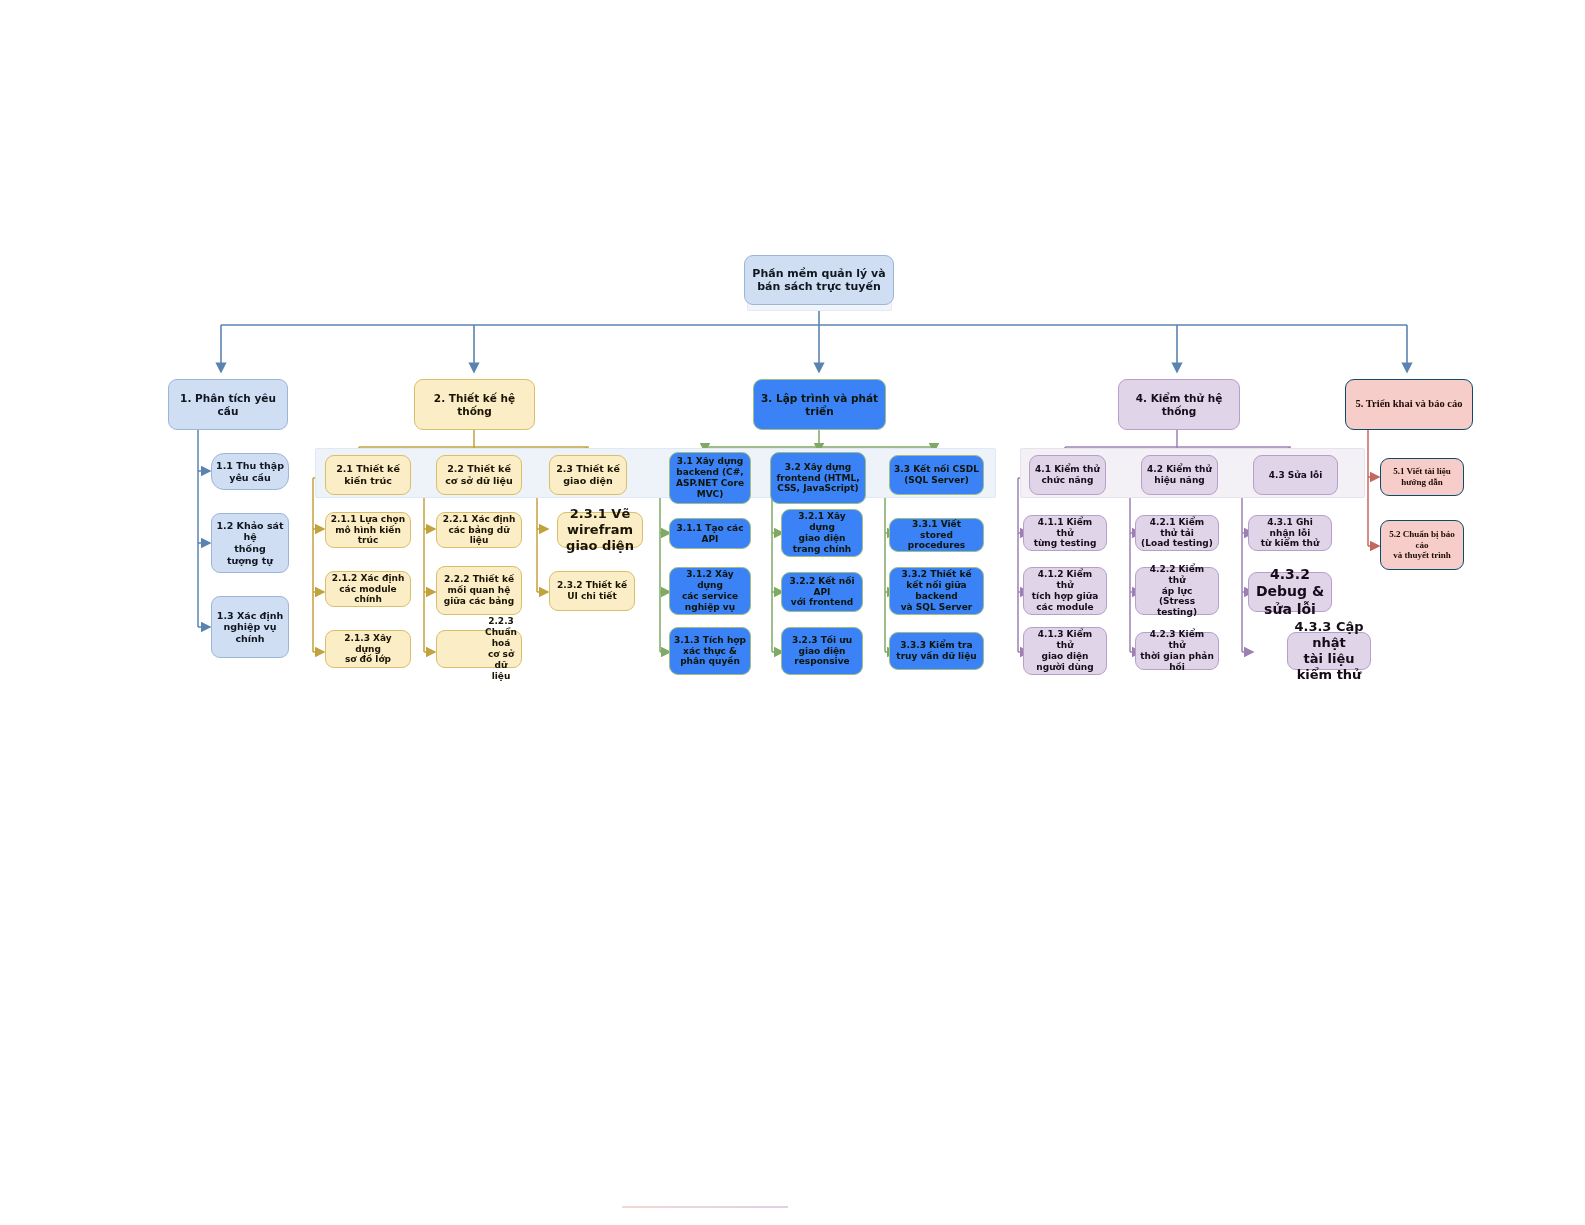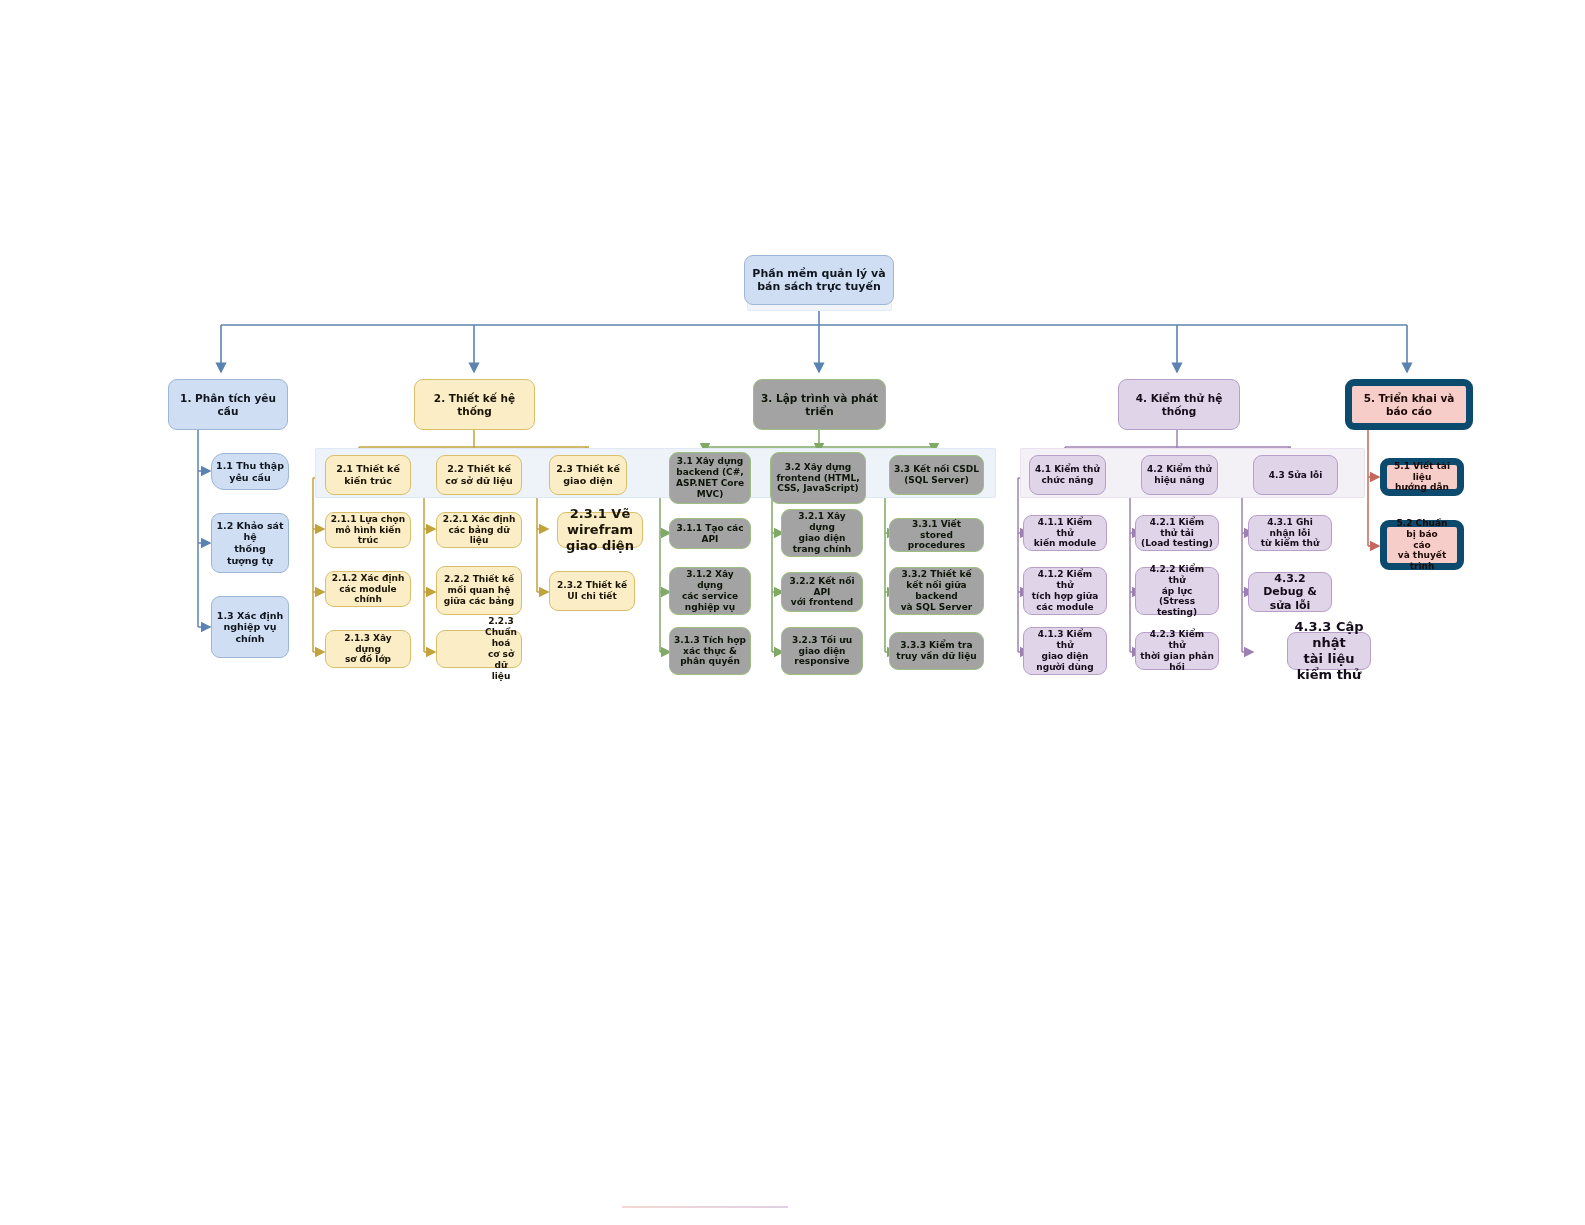--- a/index.html
+++ b/index.html
@@ -8,23 +8,23 @@
   #canvas{position:absolute;left:8px;top:0;width:1585px;height:1056px;}
   svg#wires{position:absolute;left:0;top:0;width:1585px;height:1225px;pointer-events:none;}
   .grp{position:absolute;border-radius:2px;}
   .node{position:absolute;box-sizing:border-box;border-radius:9px;
         display:flex;align-items:center;justify-content:center;text-align:center;
         font-weight:bold;line-height:1.22;padding:2px 4px;}
   .node span{display:block;white-space:pre-line;}
   
   .c-blue   {background:#cfdef2;border:1px solid #9cb6d8;color:#10161f;}
   .c-yellow {background:#fbeec6;border:1px solid #d9bf6a;color:#1a1405;}
-  .c-green  {background:#a3a3a3;border:1px solid #9dc082;color:#0c1508;}
+  .c-green  {background:#3b82f6;border:1px solid #9dc082;color:#0c1508;}
   .c-purple {background:#e0d4e8;border:1px solid #b79fc9;color:#150c1a;}
-  .c-red    {background:#f6cdc8;border:7px solid #0c4a6e;color:#1d0a07;}
+  .c-red    {background:#f6cdc8;border:1px solid #0c4a6e;color:#1d0a07;font-family:Liberation Serif, serif;}
   .box-blue {background:#eef3fa;border:1px solid #dfe8f4;}
   .box-purple{background:#f4f1f6;border:1px solid #e9e2ee;}
   .rootshadow{position:absolute;background:#f1f5fa;border:1px solid #e2eaf3;border-radius:2px;}
   .bottomline{position:absolute;height:2px;}
 </style>
 </head>
 <body>
 
 <div id="canvas">
 
@@ -304,21 +304,21 @@
   <div class="node c-purple" style="left:1133px;top:455px;width:77px;height:40px;font-size:9px;">
     <span>4.2 Kiểm thử
 hiệu năng</span>
     </div>
   <div class="node c-purple" style="left:1245px;top:455px;width:85px;height:40px;font-size:9px;">
     <span>4.3 Sửa lỗi</span>
     </div>
 
   <div class="node c-purple" style="left:1015px;top:515px;width:84px;height:36px;font-size:9px;">
     <span>4.1.1 Kiểm thử
-kiến module</span>
+từng testing</span>
     </div>
   <div class="node c-purple" style="left:1015px;top:567px;width:84px;height:48px;font-size:9px;">
     <span>4.1.2 Kiểm thử
 tích hợp giữa
 các module</span>
     </div>
   <div class="node c-purple" style="left:1015px;top:627px;width:84px;height:48px;font-size:9px;">
     <span>4.1.3 Kiểm thử
 giao diện
 người dùng</span>
@@ -335,21 +335,21 @@
     </div>
   <div class="node c-purple" style="left:1127px;top:632px;width:84px;height:38px;font-size:9px;">
     <span>4.2.3 Kiểm thử
 thời gian phản hồi</span>
     </div>
 
   <div class="node c-purple" style="left:1240px;top:515px;width:84px;height:36px;font-size:9px;">
     <span>4.3.1 Ghi nhận lỗi
 từ kiểm thử</span>
     </div>
-  <div class="node c-purple" style="left:1240px;top:572px;width:84px;height:40px;font-size:11px;">
+  <div class="node c-purple" style="left:1240px;top:572px;width:84px;height:40px;font-size:14px;">
     <span>4.3.2 Debug &amp;
 sửa lỗi</span>
     </div>
   <div class="node c-purple" style="left:1240px;top:632px;width:84px;height:38px;font-size:13px;margin-left:39px;">
     <span>4.3.3 Cập nhật
 tài liệu kiểm thử</span>
     </div>
 
   <div class="node c-red" style="left:1372px;top:458px;width:84px;height:38px;font-size:9px;">
     <span>5.1 Viết tài liệu

